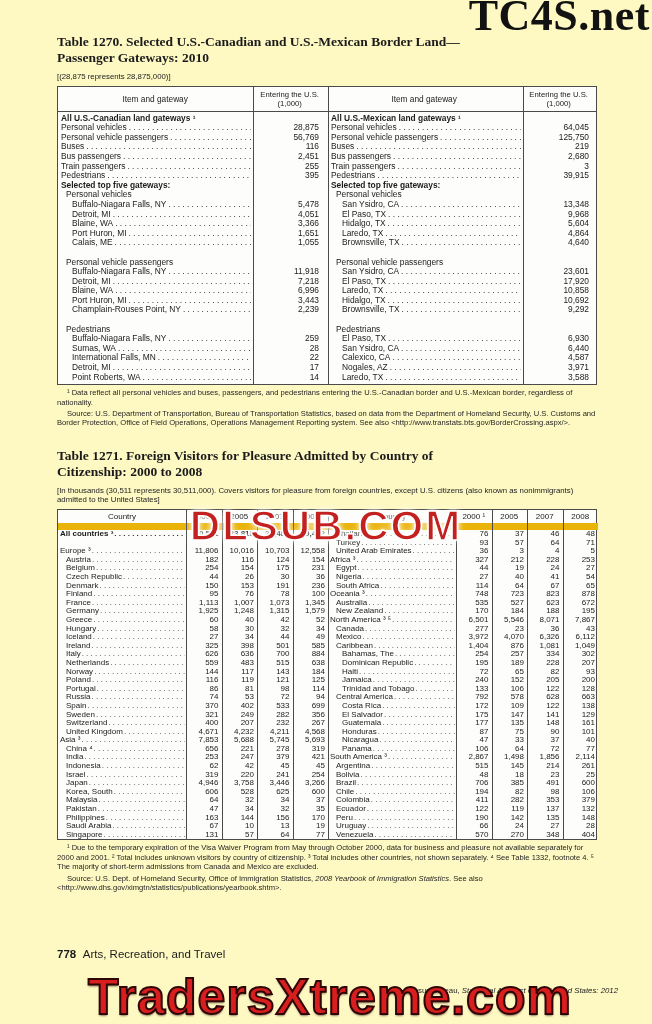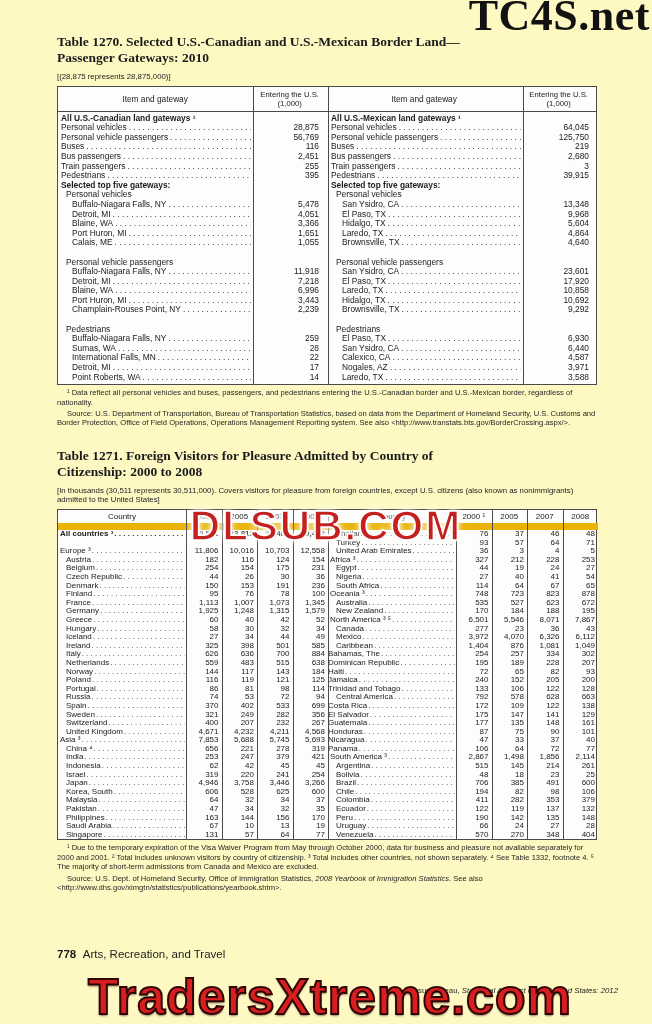--- a/index.html
+++ b/index.html
@@ -37,21 +37,21 @@
   .t1271 .half{width:270px;}
   .hrow{display:flex;border-bottom:7px solid #eab308;height:13px;align-items:center;font-size:8px;}
   .hrow .hc{width:128px;text-align:center;}
   .hrow .hy{width:35.5px;text-align:center;}
   .r1271{display:flex;height:8.6px;line-height:8.6px;font-size:8px;}
   .r1271.bold{font-weight:bold;}
   .r1271 .lc{width:128px;display:flex;overflow:hidden;}
   .r1271 .lbl{flex:none;white-space:nowrap;}
   .r1271 .lbl.ind0{padding-left:2px;}
   .r1271 .lbl.ind1{padding-left:8px;}
-  .r1271 .lbl.ind2{text-align:right;}
+  .r1271 .lbl.ind2{padding-left:14px;text-align:right;}
   .r1271 .dots{flex:1;overflow:hidden;white-space:nowrap;margin:0 1px;color:#2a2a2a;}
   .r1271 .dots::after{content:". . . . . . . . . . . . . . . . . . . . . . . . . . . .";}
   .r1271 .vy{width:35.5px;flex:none;text-align:right;padding-right:3px;box-sizing:border-box;}
 
   
   .fn{font-size:7.6px;line-height:9.4px;margin:2px 0 0 0;text-indent:10px;color:#1e1e1e;}
   .fn i{font-style:italic;}
   .sect-1271{margin-top:20px;}
   .fnblock{margin-top:3px;}
 

